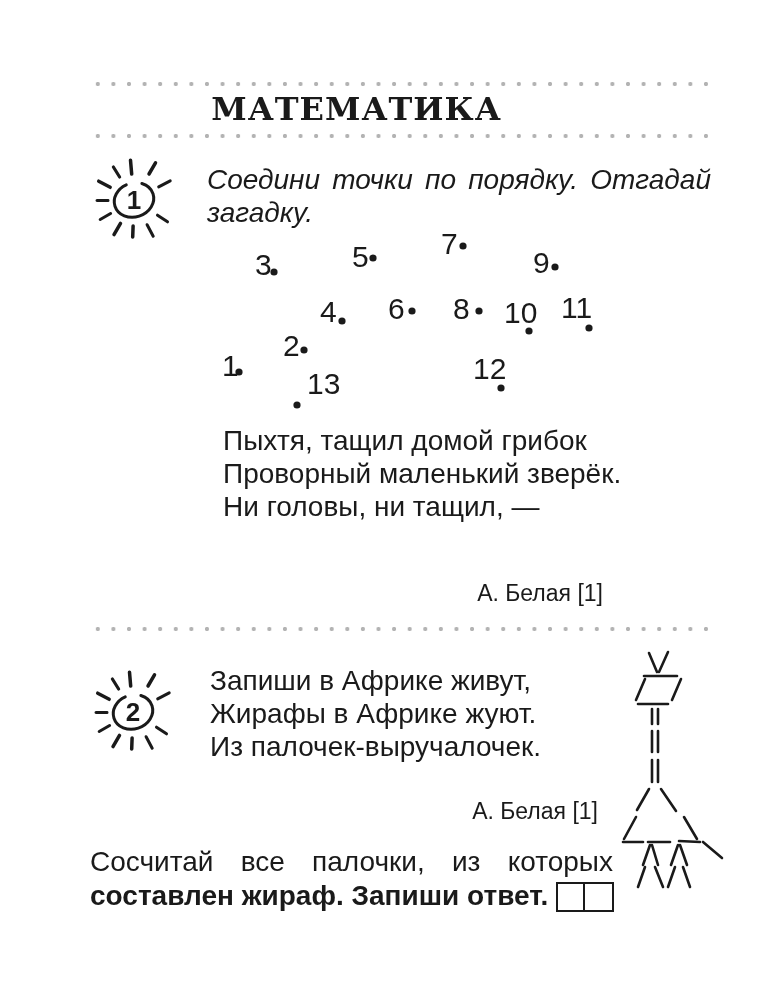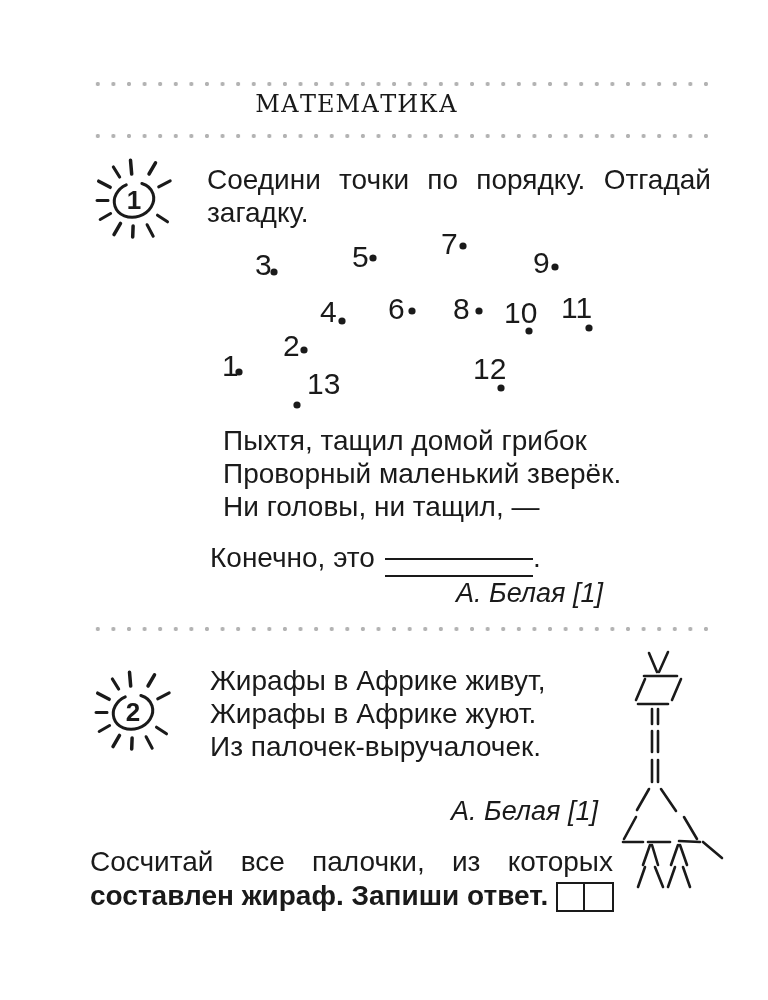--- a/index.html
+++ b/index.html
@@ -5,41 +5,41 @@
   html,body{margin:0;padding:0;background:#ffffff;}
   .page{position:relative;width:768px;height:1000px;background:#fff;overflow:hidden;
         font-family:"Liberation Sans",sans-serif;color:#1a1a1a;}
   .dotted-row{position:absolute;left:90px;width:624px;height:6px;background-repeat:repeat-x;
         background-image:radial-gradient(circle,#b3b3b3 1.9px,rgba(255,255,255,0) 2.3px);
         background-size:15.6px 6px;}
   #dots-top{top:81px;}
   #dots-title-bottom{top:133px;}
   #dots-mid{top:626px;}
   .title{position:absolute;left:90px;top:90px;width:533px;margin:0;text-align:center;
-        font-family:"DejaVu Serif",serif;font-weight:400;font-size:24px;letter-spacing:1px;}
+        font-family:"DejaVu Serif",serif;font-weight:700;font-size:32px;letter-spacing:1px;}
   .sun{position:absolute;width:92px;height:88px;}
   #sun1{left:89px;top:156px;}
   #sun2{left:88px;top:668px;}
   .sun .circ{fill:none;stroke:#1a1a1a;stroke-width:3;stroke-linecap:round;
         stroke-dasharray:100 16;stroke-dashoffset:-100;}
   .sun .num{font-family:"Liberation Sans",sans-serif;font-weight:700;font-size:26px;
         text-anchor:middle;fill:#1a1a1a;}
   .sun .ray{stroke:#1a1a1a;stroke-linecap:round;}
-  .prompt{position:absolute;left:207px;top:163px;width:504px;font-size:28px;line-height:33px;}
+  .prompt{position:absolute;left:207px;top:163px;width:504px;font-size:28px;line-height:33px;font-style:italic;}
   .jline{text-align:justify;text-align-last:justify;}
   #puzzle{position:absolute;left:200px;top:228px;}
   #puzzle text{font-family:"Liberation Sans",sans-serif;font-size:30px;fill:#1a1a1a;}
   #puzzle circle{fill:#1a1a1a;}
   .poem{position:absolute;font-size:28px;line-height:33px;}
   #poem1{left:223px;top:424px;}
   #poem2{left:210px;top:664px;}
   #answer-line{position:absolute;left:210px;top:541px;font-size:28px;line-height:33px;white-space:nowrap;}
   .blank{display:inline-block;width:148px;height:15px;margin-left:10px;vertical-align:-10px;
         border-top:2px solid #1a1a1a;border-bottom:2px solid #1a1a1a;}
-  .attribution{position:absolute;text-align:right;font-style:italic;font-size:27px;line-height:27px;}
+  .attribution{position:absolute;text-align:right;font-size:23px;line-height:27px;}
   #attr1{left:210px;top:580px;width:393px;}
   #attr2{left:210px;top:798px;width:388px;}
   #giraffe{position:absolute;left:608px;top:645px;}
   #giraffe line{stroke:#1a1a1a;stroke-width:2.6;stroke-linecap:round;}
   .question1{position:absolute;left:90px;top:845px;width:523px;font-size:28px;line-height:34px;}
   .question2{position:absolute;left:90px;top:879px;font-size:28px;line-height:34px;white-space:nowrap;font-weight:bold;}
   .answer-boxes{display:inline-flex;margin-left:8px;vertical-align:-7px;}
   .abox{display:inline-block;width:25px;height:26px;border:2px solid #1a1a1a;background:#fff;}
   .abox + .abox{border-left:none;width:27px;}
 </style>
@@ -101,23 +101,20 @@
       <text x="307" y="394">13</text>
       <circle cx="297" cy="405" r="3.6"></circle>
     </svg>
 
   <div class="poem" id="poem1">
       <div>Пыхтя, тащил домой грибок</div>
       <div>Проворный маленький зверёк.</div>
       <div>Ни головы, ни тащил, —</div>
     </div>
 
-  <div id="answer-line">
-    <span>Конечно, это</span><span class="blank"></span><span>.</span>
-  </div>
 
   <div class="attribution" id="attr1">А. Белая [1]</div>
 
   <div class="dotted-row" id="dots-mid"></div>
 
   <svg class="sun" id="sun2" viewBox="0 0 92 88">
     <ellipse class="circ" cx="45" cy="44" rx="20" ry="17" transform="rotate(-18 45 44)"></ellipse>
     <text class="num" x="45" y="53">2</text>
   <line x1="42.7" y1="18.1" x2="41.5" y2="4.2" class="ray" stroke-width="3.5"></line>
       <line x1="30.7" y1="21.1" x2="24.3" y2="10.9" class="ray" stroke-width="3"></line>
@@ -126,21 +123,21 @@
       <line x1="21.6" y1="57.5" x2="11.2" y2="63.5" class="ray" stroke-width="3"></line>
       <line x1="31.5" y1="67.4" x2="25.0" y2="78.6" class="ray" stroke-width="3.5"></line>
       <line x1="44.1" y1="70.0" x2="43.7" y2="81.0" class="ray" stroke-width="3.5"></line>
       <line x1="58.1" y1="68.7" x2="64.2" y2="80.2" class="ray" stroke-width="3"></line>
       <line x1="68.5" y1="59.2" x2="78.5" y2="65.8" class="ray" stroke-width="3"></line>
       <line x1="69.7" y1="30.9" x2="81.2" y2="24.8" class="ray" stroke-width="3"></line>
       <line x1="60.0" y1="18.0" x2="66.5" y2="6.8" class="ray" stroke-width="3.5"></line>
     </svg>
 
   <div class="poem" id="poem2">
-      <div>Жирафы в Африке живут,</div>
+      <div>Запиши в Африке живут,</div>
       <div>Жирафы в Африке жуют.</div>
       <div>Из палочек-выручалочек.</div>
     </div>
 
   <div class="attribution" id="attr2">А. Белая [1]</div>
 
   <svg id="giraffe" width="120" height="250" viewBox="608 645 120 250">
       <line x1="649" y1="653" x2="657" y2="672"></line>
       <line x1="668" y1="652" x2="659" y2="672"></line>
       <line x1="644" y1="676" x2="677" y2="676"></line>

